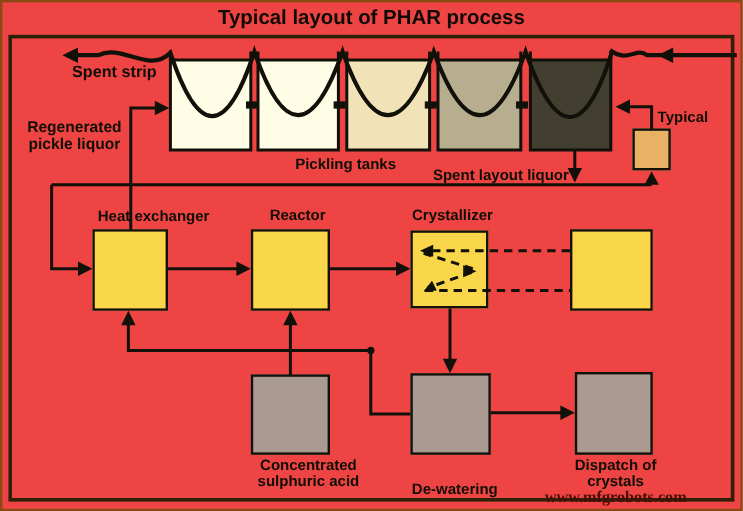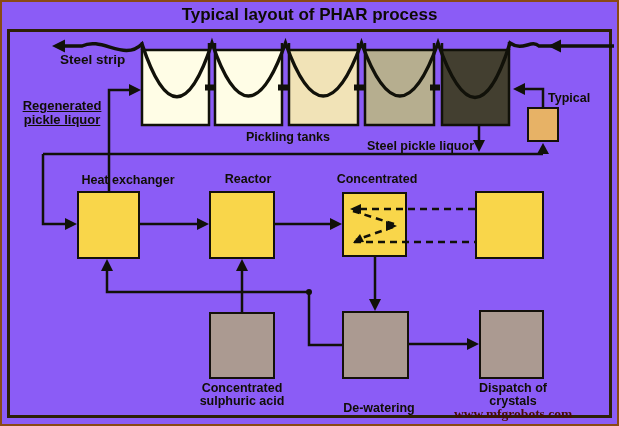--- a/index.html
+++ b/index.html
@@ -1,18 +1,18 @@
 <!DOCTYPE html>
 <html><head>
 <meta charset="utf-8">
 <style>
   html,body{margin:0;padding:0;background:#e8e0c8;}
   .frame{
     position:relative; width:619px; height:426px; overflow:hidden;
-    background:#8b5cf6; box-sizing:border-box;
+    background:#ef4444; box-sizing:border-box;
     border:2px solid #8A4A14;
     font-family:"Liberation Sans",sans-serif;
   }
   .title{
     position:absolute; left:0; top:3px; width:100%; text-align:center;
     font:bold 17px/1.2 "Liberation Sans",sans-serif; color:#0d0b04; z-index:4;
   }
   .inner-border{
     position:absolute; left:5px; top:27px; width:605px; height:389px;
     border:3px solid #2D2006; box-sizing:border-box; z-index:1;
@@ -106,26 +106,26 @@
       <path d="M391,225 L354,238"></path>
       <path d="M352,240 H473"></path>
     </g>
     <g fill="#111109">
       <polygon points="348,207 359,202 359,212"></polygon>
       <polygon points="395,224 384,219 384,229"></polygon>
       <polygon points="351,241 362,240 358,232"></polygon>
     </g>
   </svg>
 
-  <div class="lbl" style="left:58px;  top:51px;  font-size:13.5px;">Steel strip</div>
-  <div class="lbl center" style="left:12px;  top:97px;  width:96px; font-size:13px;text-decoration:underline;">Regenerated pickle liquor</div>
+  <div class="lbl" style="left:58px;  top:51px;  font-size:13.5px;">Spent strip</div>
+  <div class="lbl center" style="left:12px;  top:97px;  width:96px; font-size:13px;">Regenerated pickle liquor</div>
   <div class="lbl center" style="left:226px; top:129px; width:120px;">Pickling tanks</div>
-  <div class="lbl right" style="left:336px; top:138px; width:136px;">Steel pickle liquor</div>
+  <div class="lbl right" style="left:336px; top:138px; width:136px;">Spent layout liquor</div>
   <div class="lbl" style="left:546px; top:90px;">Typical</div>
   <div class="lbl center" style="left:66px;  top:172px; width:120px;">Heat exchanger</div>
   <div class="lbl center" style="left:200px; top:171px; width:92px;">Reactor</div>
-  <div class="lbl center" style="left:329px; top:171px; width:92px;">Concentrated</div>
-  <div class="lbl center" style="left:178px; top:380px; width:124px;">Concentrated sulphuric acid</div>
+  <div class="lbl center" style="left:329px; top:171px; width:92px;">Crystallizer</div>
+  <div class="lbl center" style="left:193px; top:380px; width:124px;">Concentrated sulphuric acid</div>
   <div class="lbl center" style="left:325px; top:400px; width:104px;">De-watering</div>
   <div class="lbl center" style="left:469px; top:380px; width:84px;">Dispatch of crystals</div>
 
   <div class="watermark" style="left:452px; top:405px;">www.mfgrobots.com</div>
 </div>
 
 </body></html>

